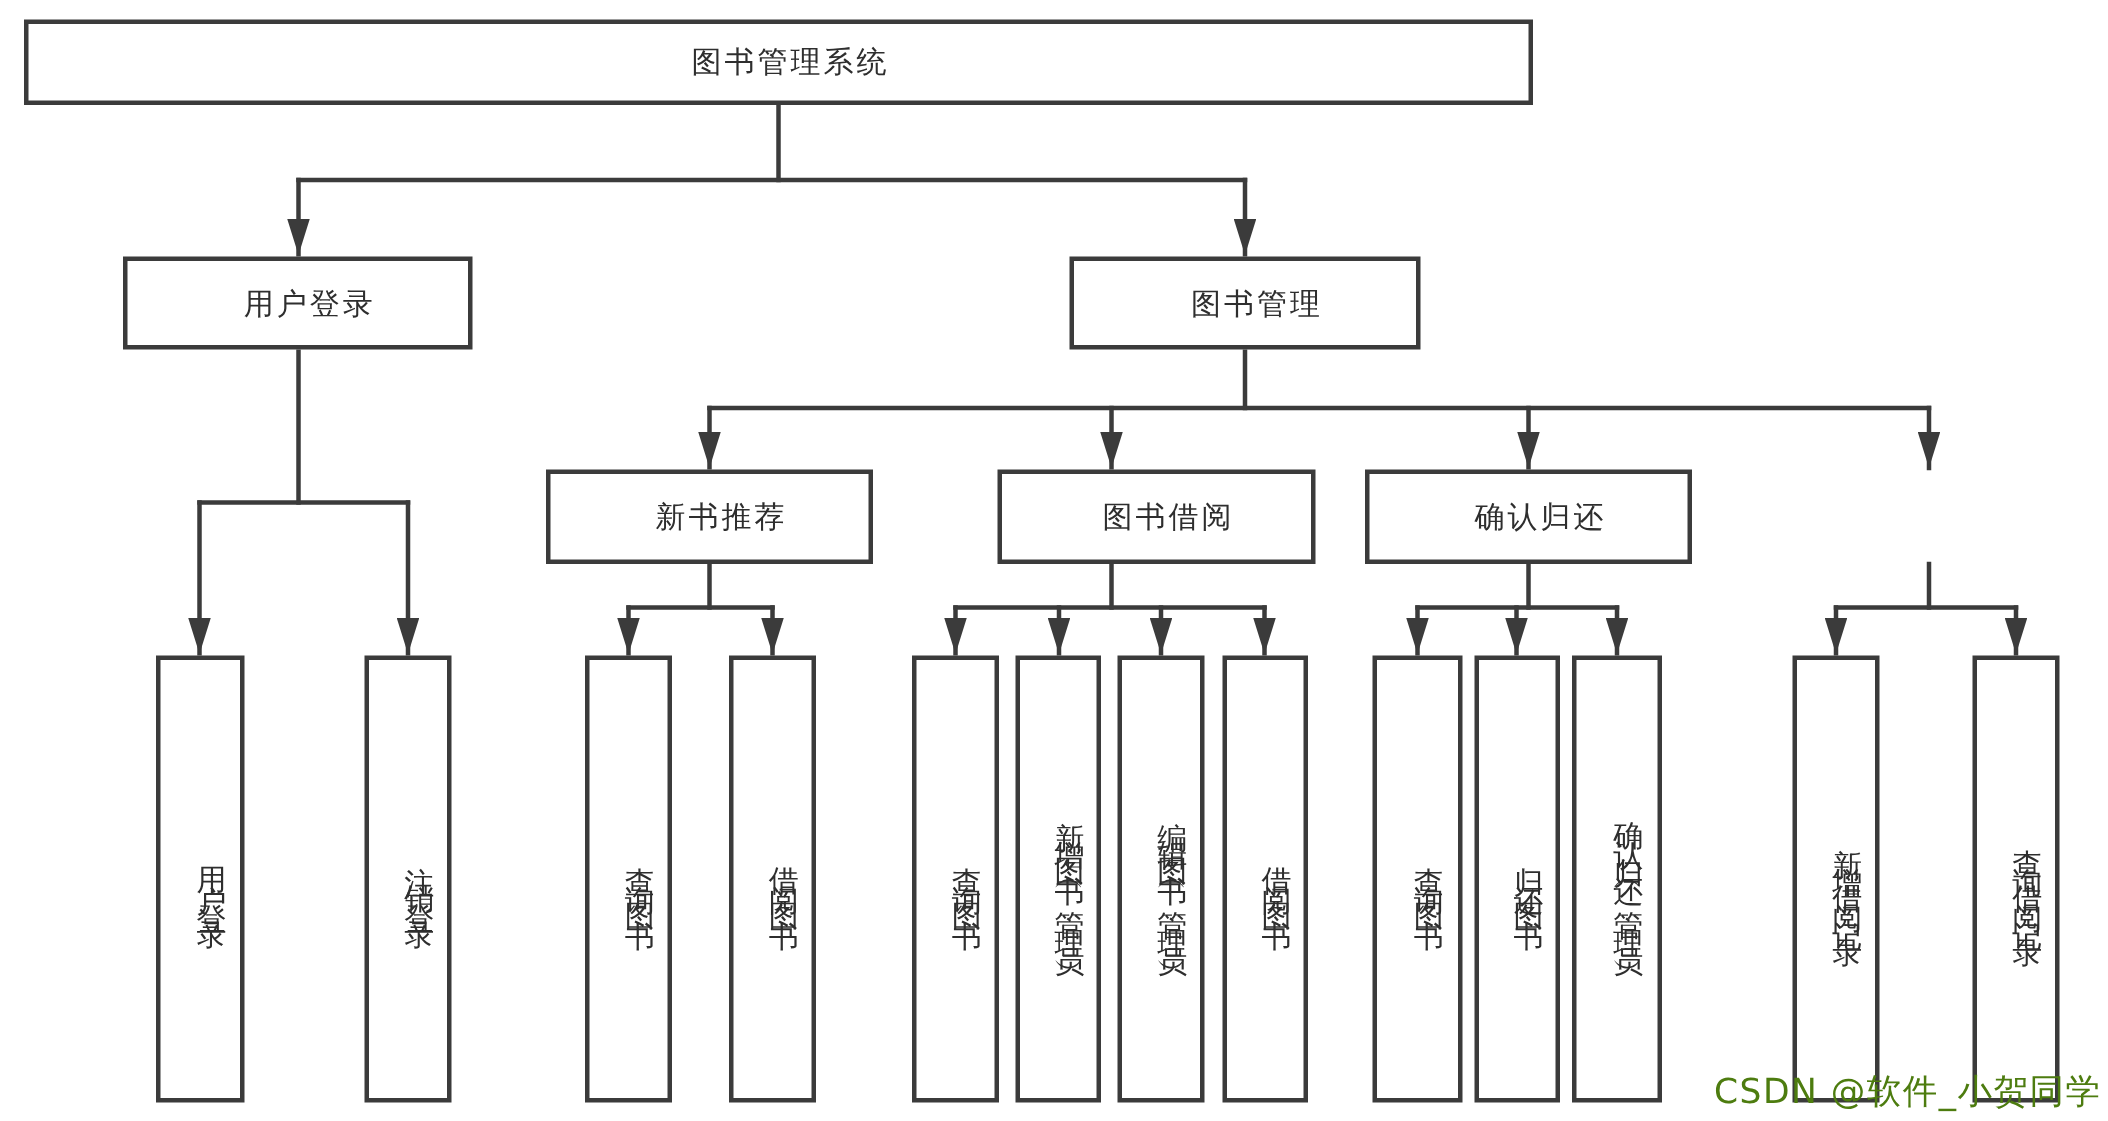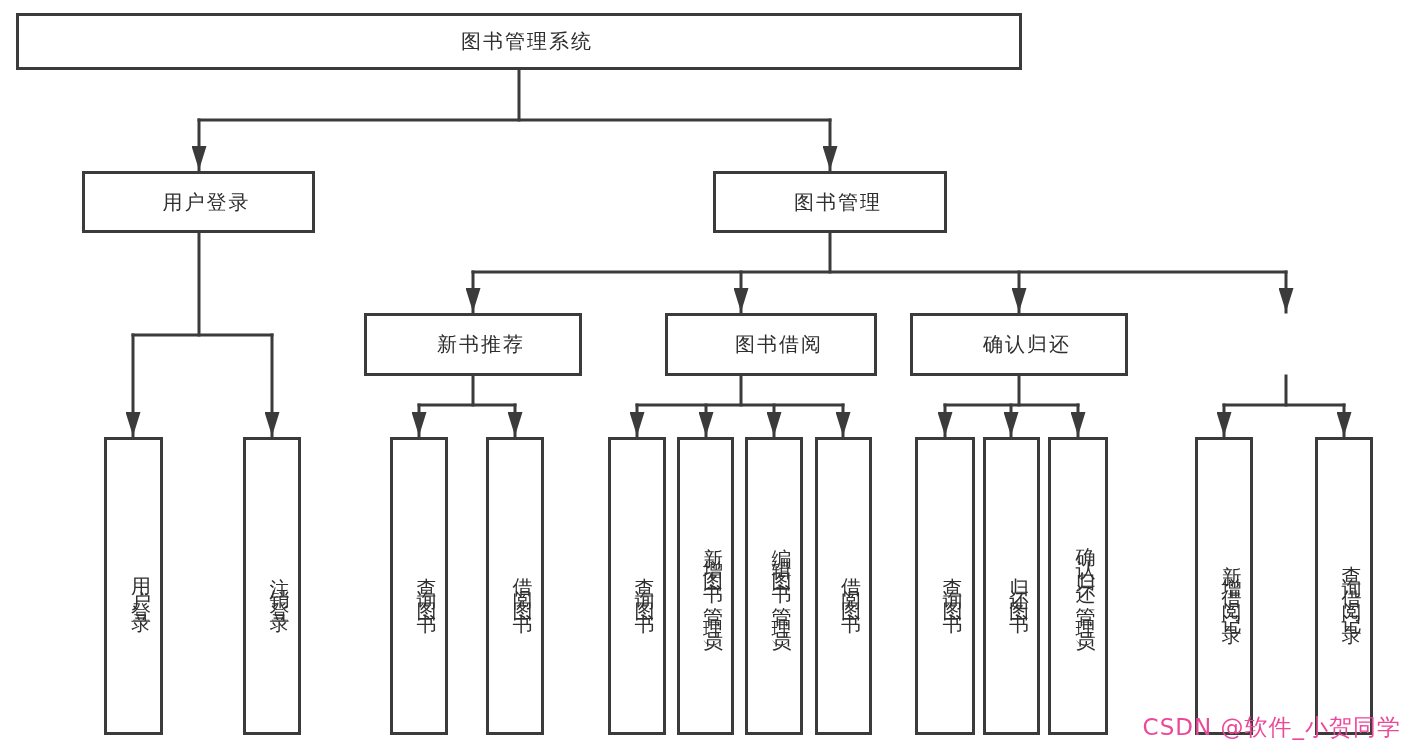--- a/index.html
+++ b/index.html
@@ -60,21 +60,21 @@
   .l-d2 { left: 983px;  width: 57px; }
   .l-d3 { left: 1048px; width: 60px; }
   .l-e1 { left: 1195px; width: 58px; }
   .l-e2 { left: 1315px; width: 58px; }
   .watermark {
     position: absolute;
     right: 4px;
     top: 712px;
     font-size: 23px;
     letter-spacing: 1px;
-    color: #ec4899;
+    color: #4d7c0f;
     white-space: nowrap;
   }
 </style>
 </head>
 <body>
 
 <div class="stage">
 
   <svg class="connectors" width="1405" height="747" viewBox="0 0 1405 747" xmlns="http://www.w3.org/2000/svg">
     <defs>

